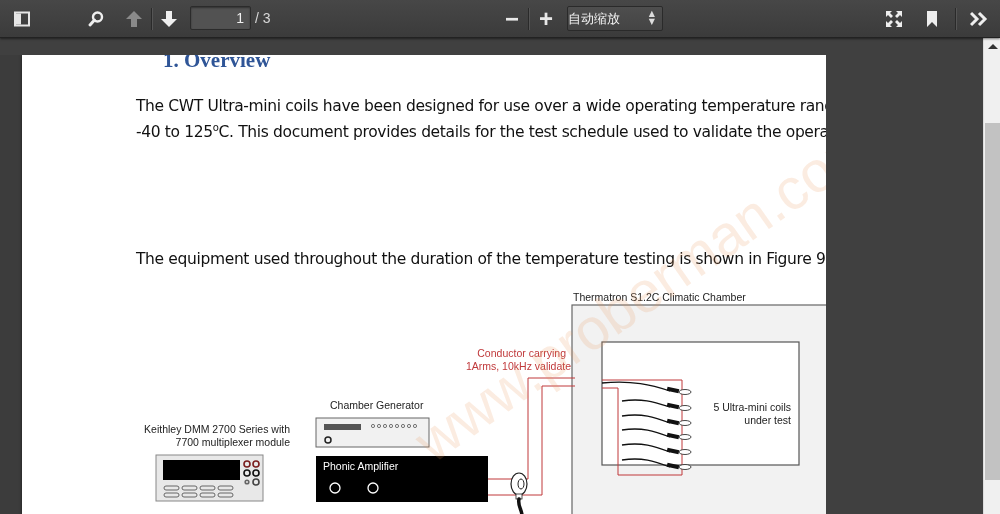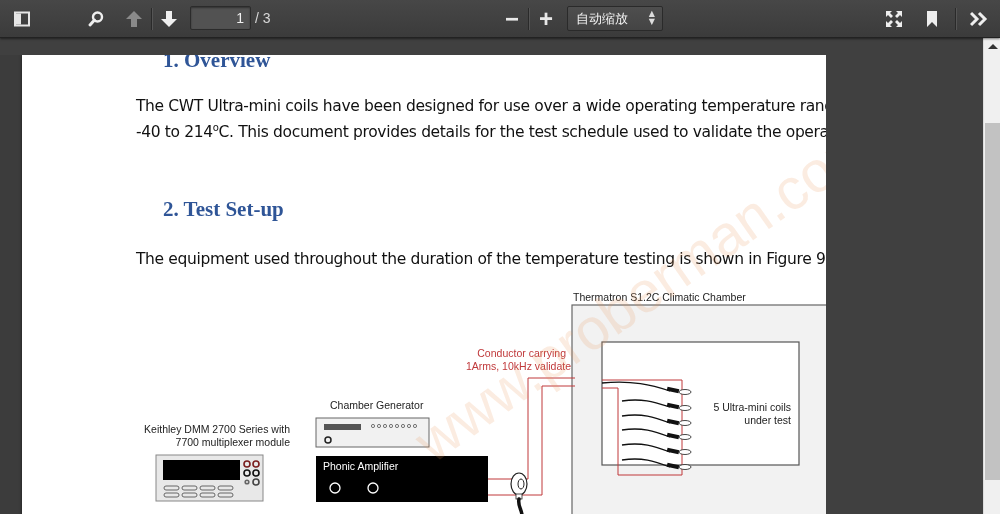--- a/index.html
+++ b/index.html
@@ -23,21 +23,21 @@
   .page-input {
     position: absolute; left: 190px; top: 6px; width: 61px; height: 24px;
     background: #525252; border: 1px solid #2b2b2b; border-radius: 2px;
     box-shadow: inset 0 1px 2px rgba(0,0,0,0.4);
     color: #f0f0f0; font-size: 14px; text-align: right; padding-right: 6px; line-height: 22px;
   }
   .page-count { position: absolute; left: 255px; top: 10px; color: #d8d8d8; font-size: 14px; }
   .zoom-select {
     position: absolute; left: 567px; top: 6px; width: 96px; height: 25px;
     background: linear-gradient(#4e4e4e, #444); border: 1px solid #2a2a2a; border-radius: 2px;
-    color: #f2f2f2; font-size: 13px; line-height: 23px; padding-left: 8px;
+    color: #f2f2f2; font-size: 13px; line-height: 23px; padding-left: 0;
     font-family: "DejaVu Sans", sans-serif;
   }
   .zoom-select .arrows { position: absolute; right: 7px; top: 3px; font-size: 8px; line-height: 8px; color: #ddd; text-align: center; }
 
   
   .viewer { position: absolute; left: 0; top: 55px; width: 826px; height: 476px; background: #3c3c3c; overflow: hidden; }
   .page {
     position: absolute; left: 22px; top: 0; width: 938px; height: 520px; background: #fff;
     box-shadow: 0 0 3px rgba(0,0,0,0.6);
   }
@@ -132,24 +132,23 @@
     </svg>
   </div>
 </div>
 
 <div class="viewer">
   <div class="page">
     <div class="h1" style="left:141px; top:-7px;">1.  Overview</div>
 
     <div class="para" style="top:41px;">
       <div>The CWT Ultra-mini coils have been designed for use over a wide operating temperature range from</div>
-      <div><span>-40 to 214</span><sup>o</sup><span>C. This document provides details for the test schedule used to validate the operating</span></div>
+      <div><span>-40 to 125</span><sup>o</sup><span>C. This document provides details for the test schedule used to validate the operating</span></div>
     </div>
 
-    <div class="h1" style="left:141px; top:142px;">2.  Test Set-up</div>
 
     <div class="para" style="top:194px;">The equipment used throughout the duration of the temperature testing is shown in Figure 9.</div>
 
     <div class="fig">
       <svg width="938" height="520" style="position:absolute;left:0;top:0;">
 
         <rect x="550" y="250" width="273" height="240" fill="#f2f2f2" stroke="#666" stroke-width="1.2"></rect>
 
         <rect x="580" y="287" width="197" height="123" fill="#fff" stroke="#555" stroke-width="1.2"></rect>
 

